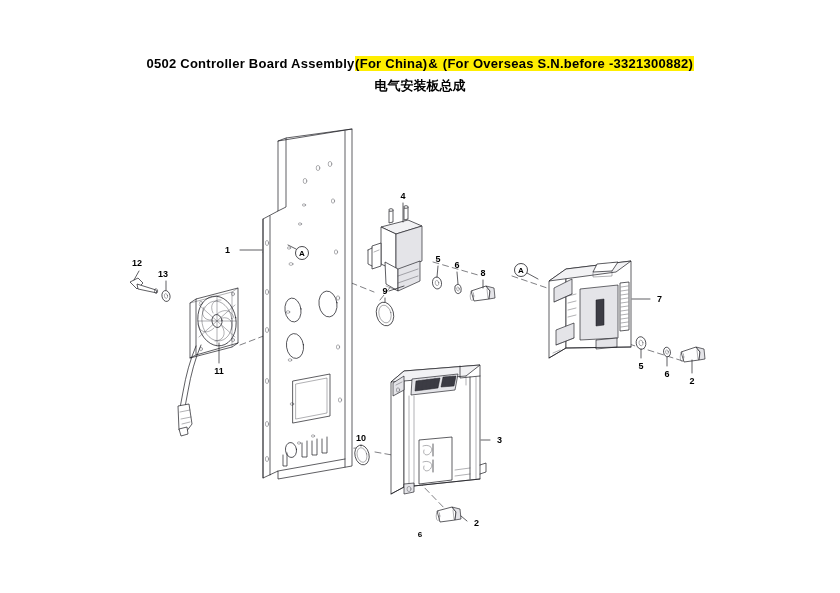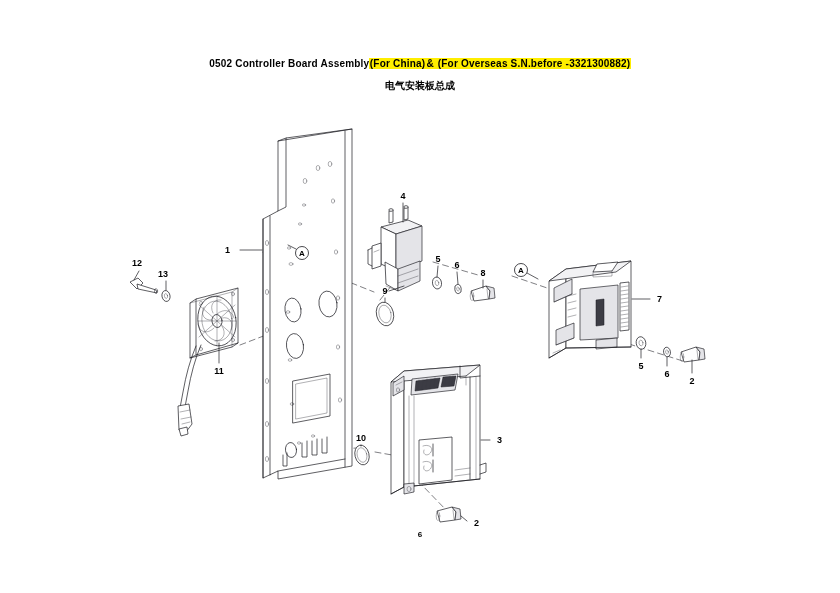--- a/index.html
+++ b/index.html
@@ -24,33 +24,33 @@
   }
   .titleblock {
     position: absolute;
     left: 0;
     top: 58px;
     width: 840px;
     text-align: center;
     pointer-events: none;
   }
   .title-line {
-    font-size: 10px;
+    font-size: 13px;
     font-weight: bold;
     letter-spacing: 0.02em;
     white-space: nowrap;
     line-height: 11px;
   }
   .hl {
     background: #ffee00;
     padding: 0 0.5px;
   }
   .subtitle-line {
     margin-top: 11px;
-    font-size: 10px;
+    font-size: 13px;
     font-weight: bold;
     line-height: 11px;
   }
   .pagenum {
     position: absolute;
     left: 0;
     top: 530px;
     width: 840px;
     text-align: center;
     font-size: 8px;

